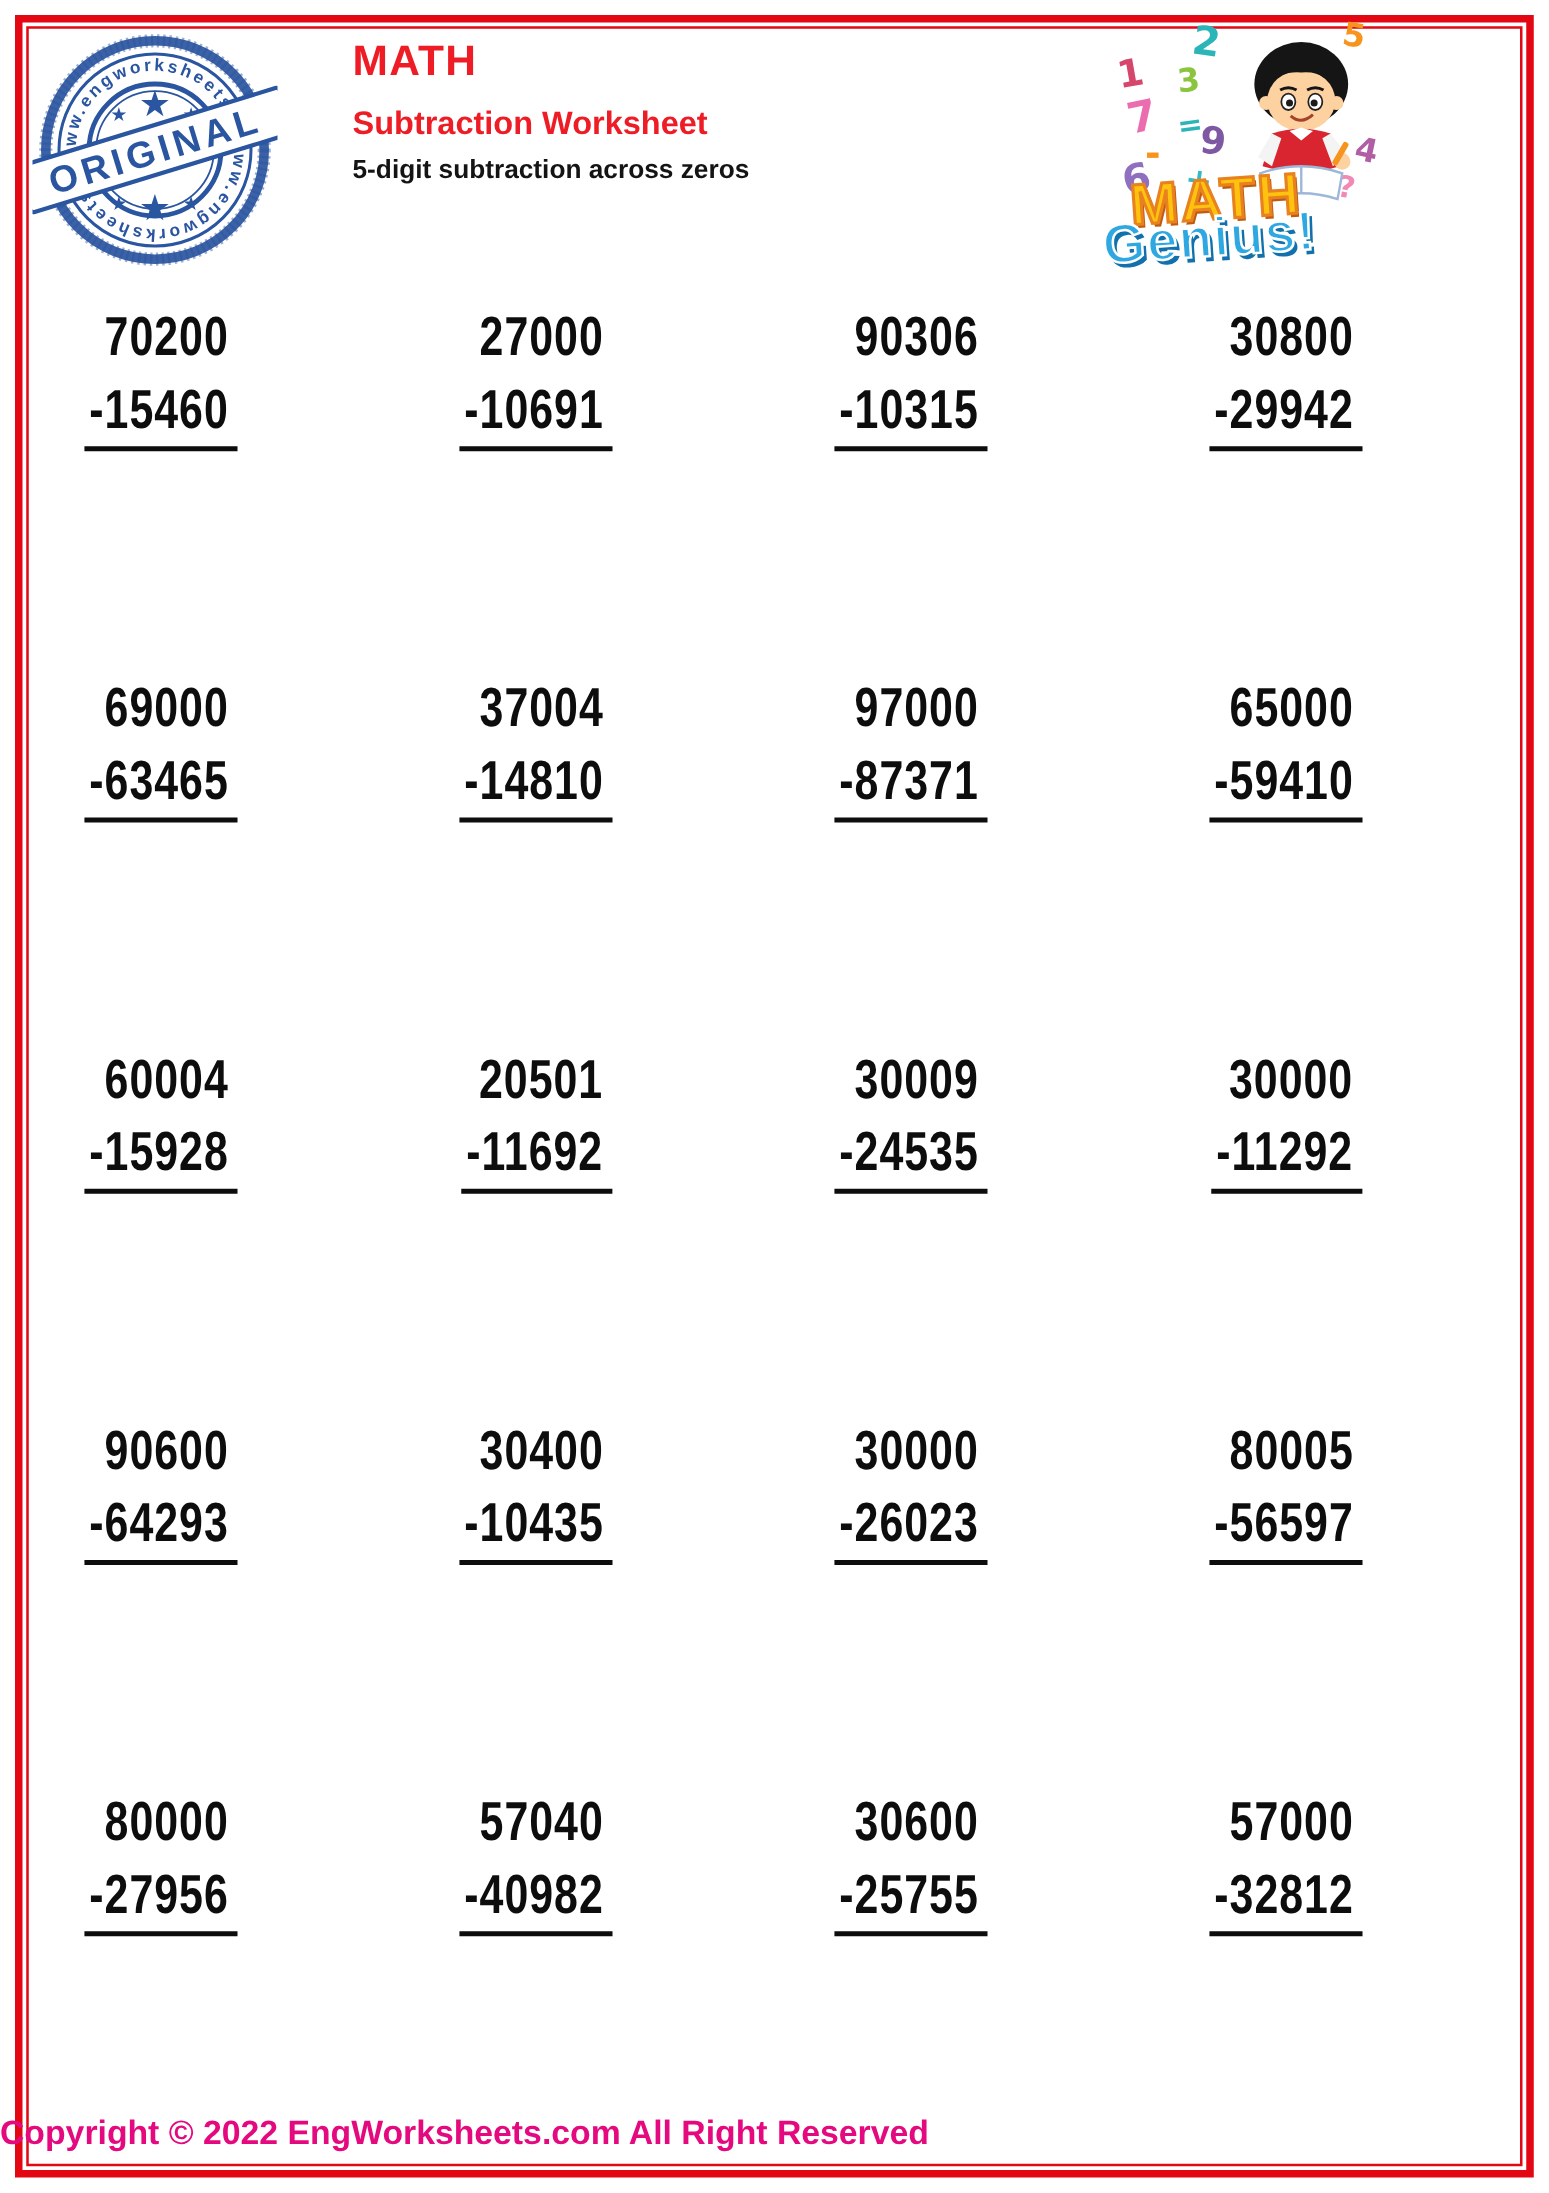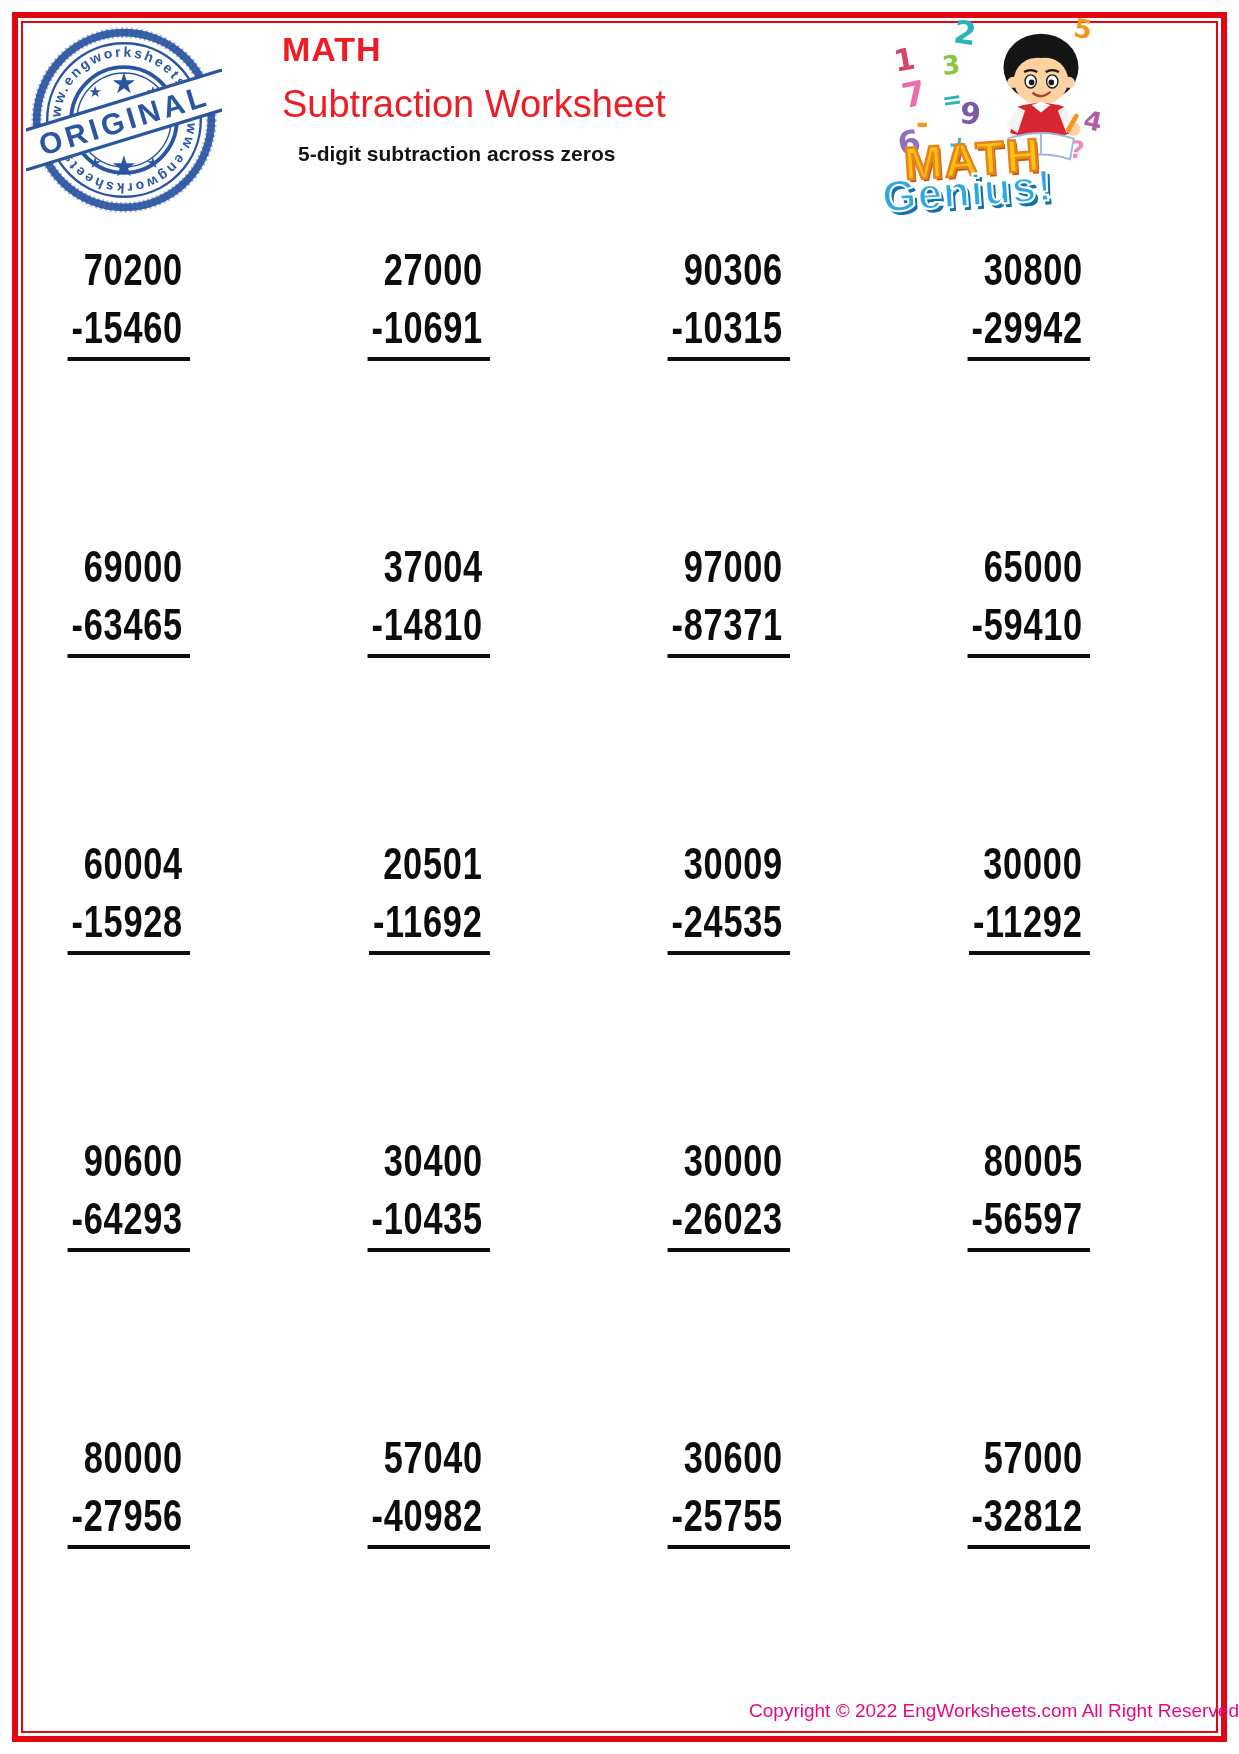--- a/index.html
+++ b/index.html
@@ -6,22 +6,22 @@
   body{
     width:1239px;height:1754px;position:relative;background:#fff;overflow:hidden;
     font-family:"Liberation Sans","DejaVu Sans",sans-serif;color:#111;
   }
   
   .frame{position:absolute;inset:12px;border:6px solid var(--border-red,#e30613);pointer-events:none;}
   .frame::after{content:"";position:absolute;inset:3px;border:2px solid var(--border-red,#e30613);}
   
   .titles{position:absolute;left:282px;top:30px;}
   .subject{font-size:34px;font-weight:800;color:var(--title-red,#ee1c25);letter-spacing:1px;margin:0 0 14px 0;}
-  .sheet-title{font-size:38px;font-weight:400;color:var(--title-red,#ee1c25);margin:0 0 10px 0;}
-  .sheet-subtitle{font-size:21px;font-weight:700;color:#141414;margin:16px;}
+  .sheet-title{font-size:26px;font-weight:700;color:var(--title-red,#ee1c25);margin:0 0 10px 0;}
+  .sheet-subtitle{font-size:21px;font-weight:700;color:#141414;margin:0;}
   
   .stamp{position:absolute;left:26px;top:24px;width:196px;height:192px;}
   
   .genius{position:absolute;left:878px;top:14px;width:235px;height:215px;}
   .floater{position:absolute;font-weight:800;font-family:"DejaVu Sans",sans-serif;}
   .kid{position:absolute;left:98px;top:14px;}
   .logo-word{position:absolute;font-weight:800;white-space:nowrap;}
   .logo-math{left:26px;top:118px;font-size:46px;color:var(--logo-yellow,#ffc20e);
     -webkit-text-stroke:2.5px #e8821e;text-shadow:2px 3px 0 #c05a12;transform:rotate(-4deg);letter-spacing:2px;}
   .logo-genius{left:4px;top:152px;font-size:44px;color:var(--logo-blue,#2fa8e1);
@@ -34,22 +34,22 @@
   }
   .problem{
     display:flex;flex-direction:column;align-items:flex-end;
     transform:scaleX(.78);transform-origin:top right;
     font-weight:800;font-size:44px;line-height:1.12;color:#0d0d0d;
     font-family:"Liberation Sans","DejaVu Sans",sans-serif;letter-spacing:1px;
   }
   .minuend{padding-right:9px;margin-bottom:9px;}
   .subtrahend{border-bottom:4px solid #0d0d0d;padding:0 9px 4px 5px;}
   
-  .footer{position:absolute;bottom:32px;left:0;width:100%;text-align:right;
-    font-size:19px;font-weight:400;color:var(--footer-pink,#e5097f);}
+  .footer{position:absolute;bottom:32px;left:0;width:100%;text-align:left;
+    font-size:27px;font-weight:700;color:var(--footer-pink,#e5097f);}
 </style>
 </head>
 <body>
 
 <div class="frame"></div>
 
 <div class="stamp">
   <svg viewBox="0 0 200 200" width="196" height="192">
     <defs>
       <path id="arcTop" d="M 34 100 A 66 66 0 1 1 166 100"></path>

